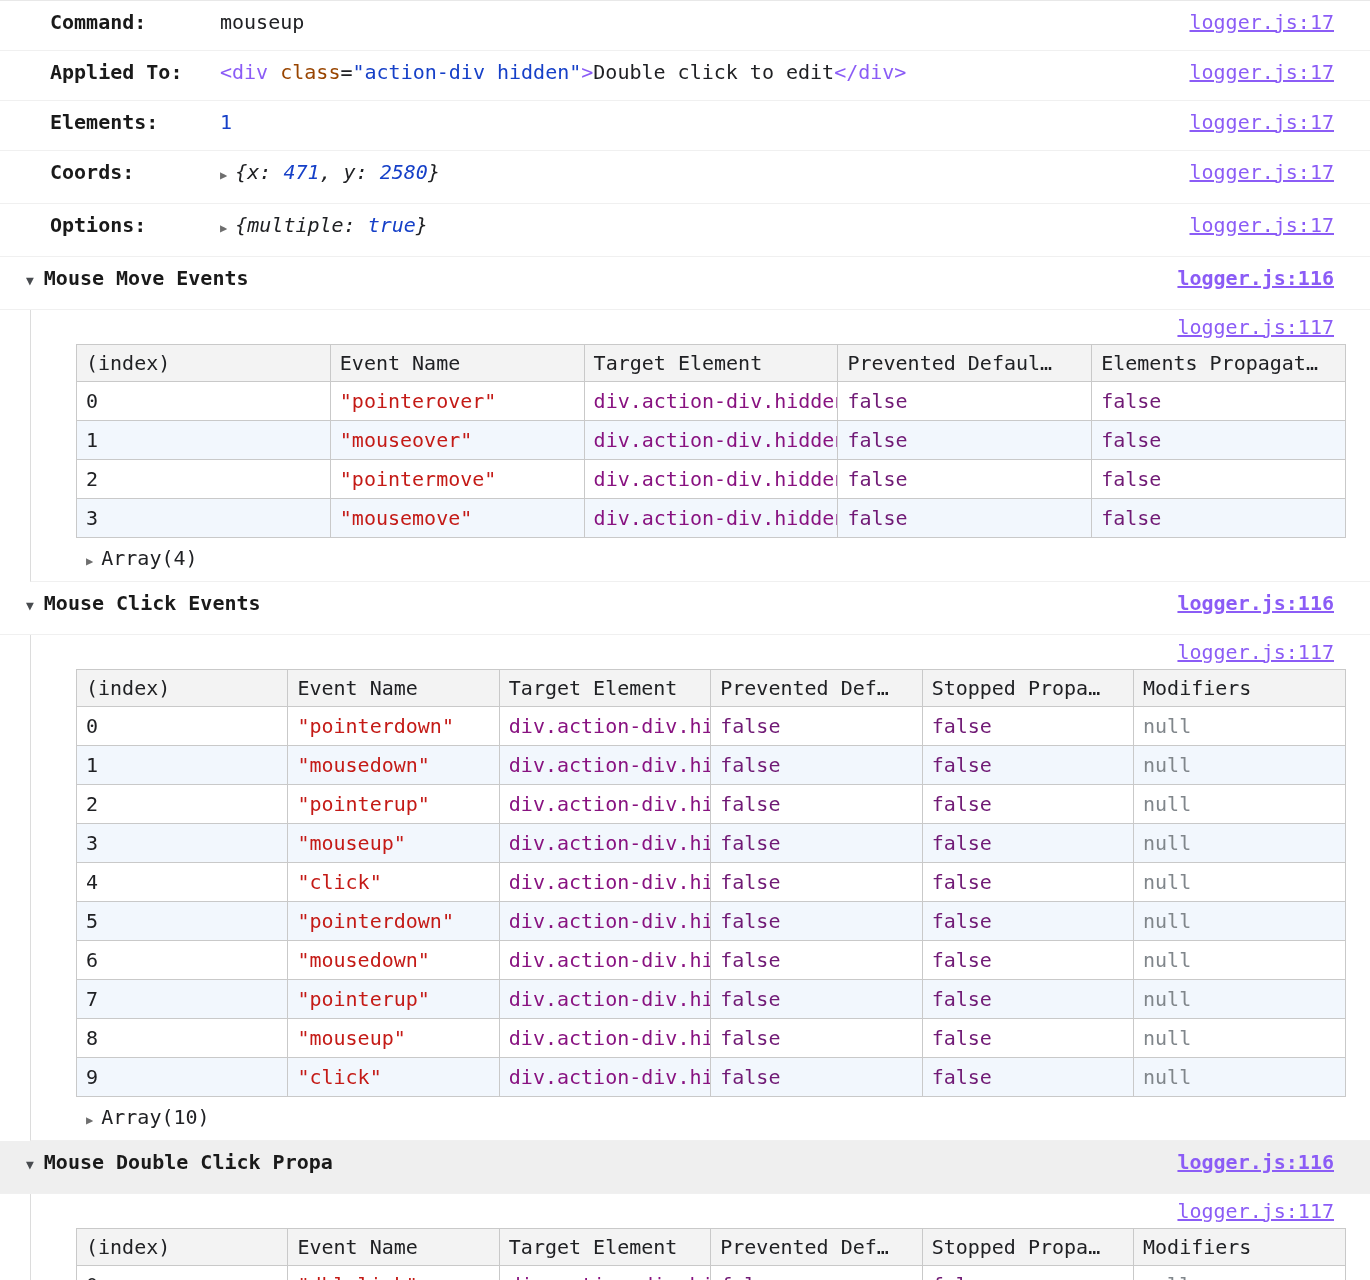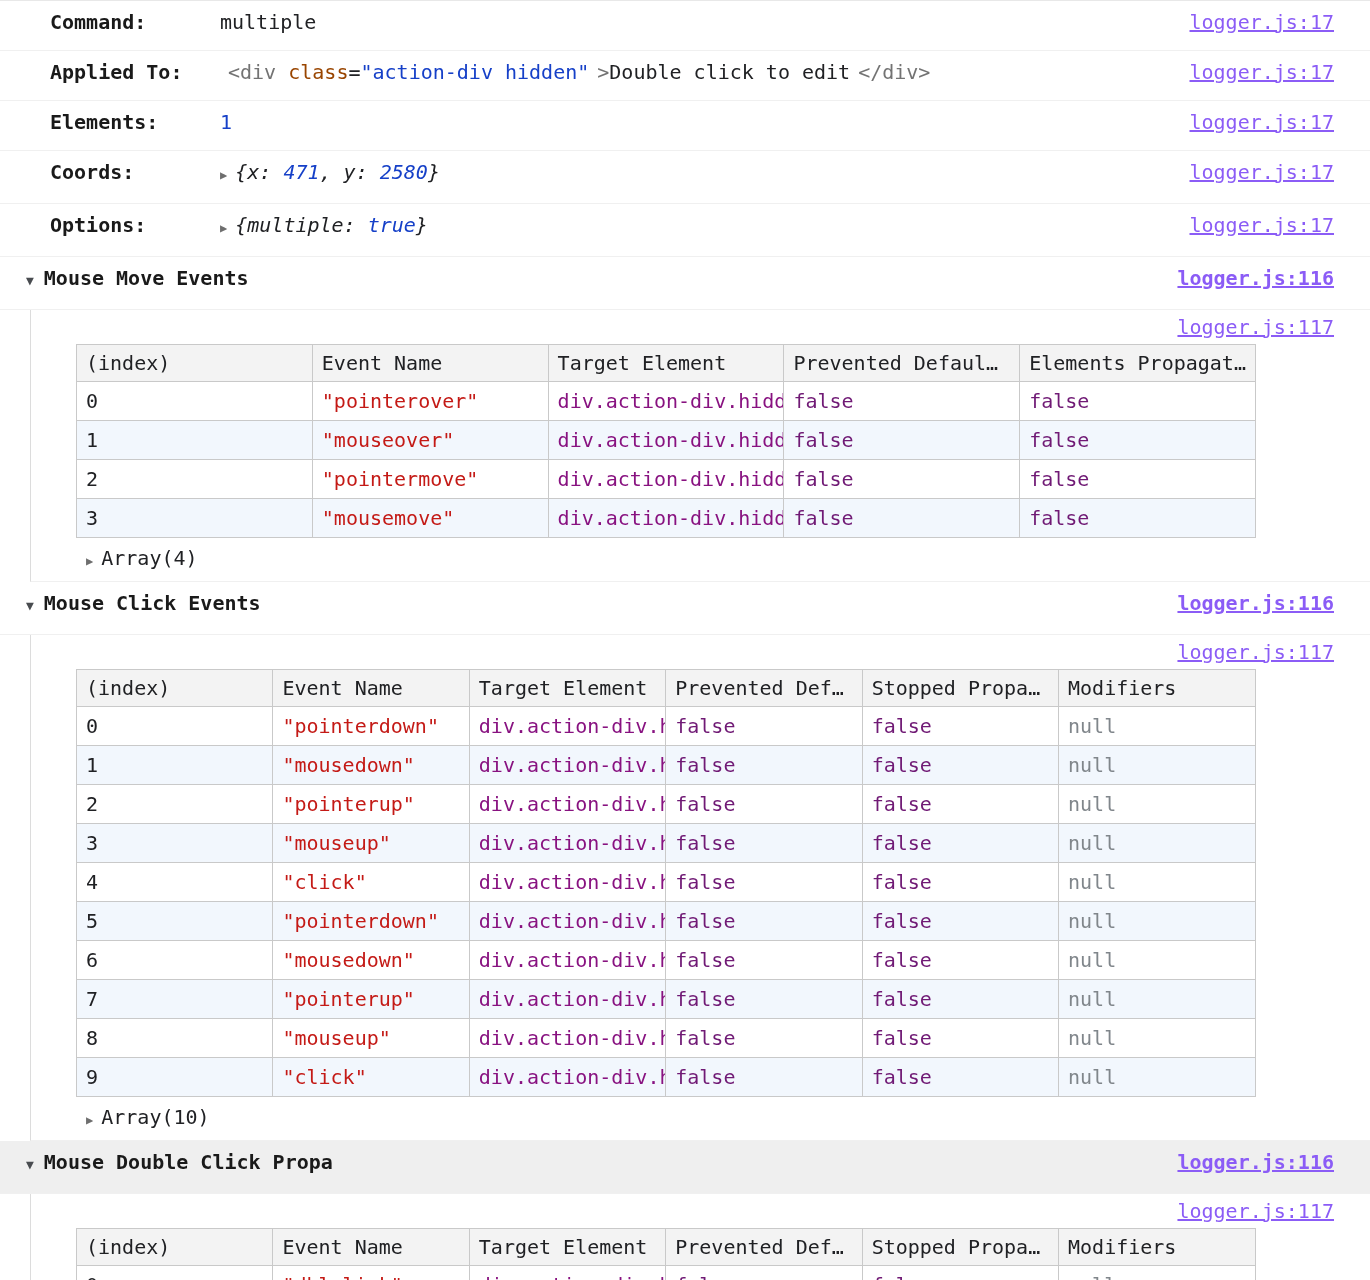--- a/index.html
+++ b/index.html
@@ -41,21 +41,21 @@
     margin-left: 30px;
     border-left: 1px solid #dcdcdc;
     border-bottom: 1px solid #f0f0f0;
   }
   .entry.slim { padding: 5px 36px 5px 45px; border-bottom: none; }
 
   .table-entry { padding: 0 0 0 45px; }
   .console-table {
     border-collapse: collapse;
     table-layout: fixed;
-    width: 1180px;
+    width: 1270px;
     border: 1px solid #c9c9c9;
   }
   .console-table th, .console-table td {
     border: 1px solid #c9c9c9;
     padding: 6px 9px;
     text-align: left;
     font-weight: 400;
     white-space: nowrap;
     overflow: hidden;
   }
@@ -64,37 +64,37 @@
   .console-table tbody tr:nth-of-type(even) td { background: #f2f7fd; }
 
   .c-index  { color: #202124; }
   .c-string { color: #c41a16; }
   .c-node   { color: #881280; cursor: pointer; }
   .c-bool   { color: #701a75; }
   .c-null   { color: #80868b; }
 
   .obj-preview { font-style: italic; }
   .tok-num, .tok-boolval { color: #1640c8; }
-  .tok-tag { color: #737373; margin-left: 8px; }
+  .tok-tag { color: #8b5cf6; }
   .tok-attr { color: #994500; }
   .tok-attrval { color: #1640c8; }
   .tok-text { color: #202124; }
   .val-num { color: #1640c8; }
   .html-preview { white-space: pre; cursor: pointer; }
 
   .array-row { display: flex; align-items: baseline; padding: 8px 0 8px 10px; cursor: pointer; }
 </style>
 </head>
 <body>
 
 <div class="console">
 
   <div class="entry">
     <span class="label">Command:</span>
-    <span>multiple</span>
+    <span>mouseup</span>
     <span class="src-link">logger.js:17</span>
   </div>
 
   <div class="entry">
     <span class="label">Applied To:</span>
     <span class="html-preview"><span class="tok-tag">&lt;div </span><span class="tok-attr">class</span><span class="tok-text">=</span><span class="tok-attrval">"action-div hidden"</span><span class="tok-tag">&gt;</span><span class="tok-text">Double click to edit</span><span class="tok-tag">&lt;/div&gt;</span></span>
     <span class="src-link">logger.js:17</span>
   </div>
 
   <div class="entry">

